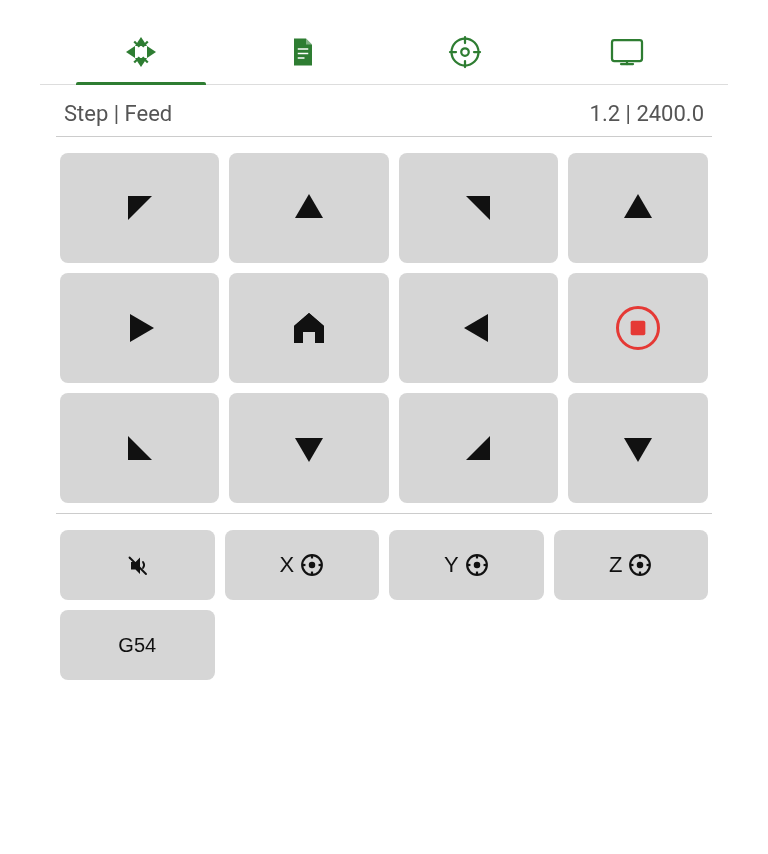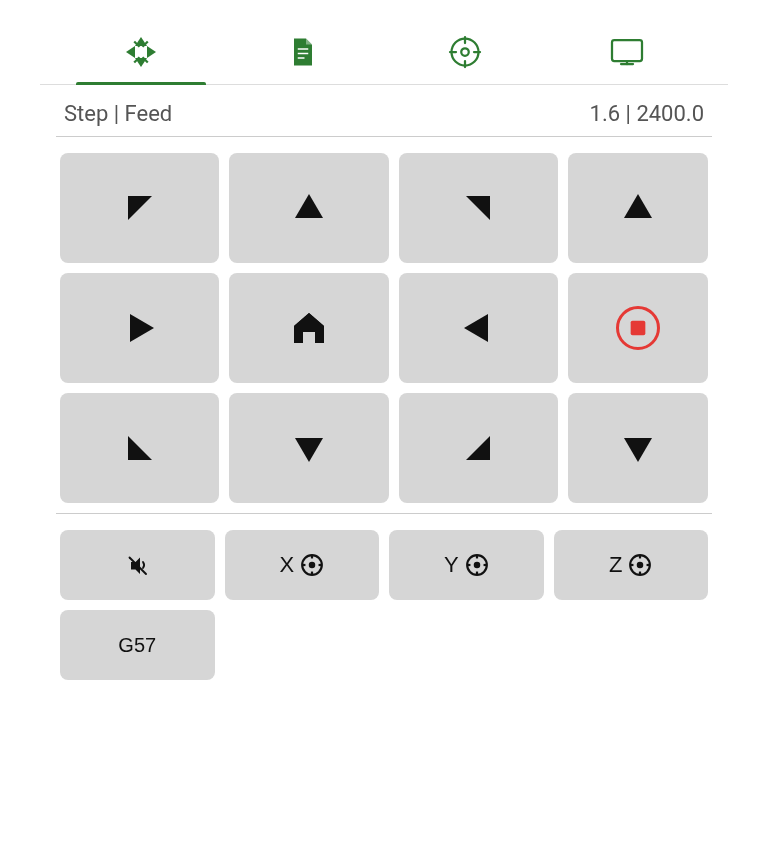--- a/index.html
+++ b/index.html
@@ -211,21 +211,21 @@
       <svg class="tab-icon" viewBox="0 0 48 48" fill="none" xmlns="http://www.w3.org/2000/svg">
         <rect x="4" y="8" width="40" height="28" rx="3" stroke="#2e7d32" stroke-width="3" fill="none"></rect>
         <line x1="16" y1="40" x2="32" y2="40" stroke="#2e7d32" stroke-width="3" stroke-linecap="round"></line>
         <line x1="24" y1="36" x2="24" y2="40" stroke="#2e7d32" stroke-width="3" stroke-linecap="round"></line>
       </svg>
     </div>
   </div>
 
   <div class="step-feed-row">
     <span class="step-feed-label">Step | Feed</span>
-    <span class="step-feed-value">1.6 | 2400.0</span>
+    <span class="step-feed-value">1.2 | 2400.0</span>
   </div>
 
   <div class="divider"></div>
 
   <div class="jog-section">
 
     <div class="jog-grid">
 
       <button class="jog-btn">
         <svg viewBox="0 0 40 40">
@@ -347,18 +347,18 @@
           <line x1="11" y1="17" x2="11" y2="20" stroke="#111" stroke-width="2"></line>
           <line x1="2" y1="11" x2="5" y2="11" stroke="#111" stroke-width="2"></line>
           <line x1="17" y1="11" x2="20" y2="11" stroke="#111" stroke-width="2"></line>
         </svg>
       </button>
 
     </div>
 
     <div class="bottom-row">
       <button class="bottom-btn">
-        <span>G57</span>
+        <span>G54</span>
       </button>
     </div>
   </div>
 
 </div>
 
 </body></html>

